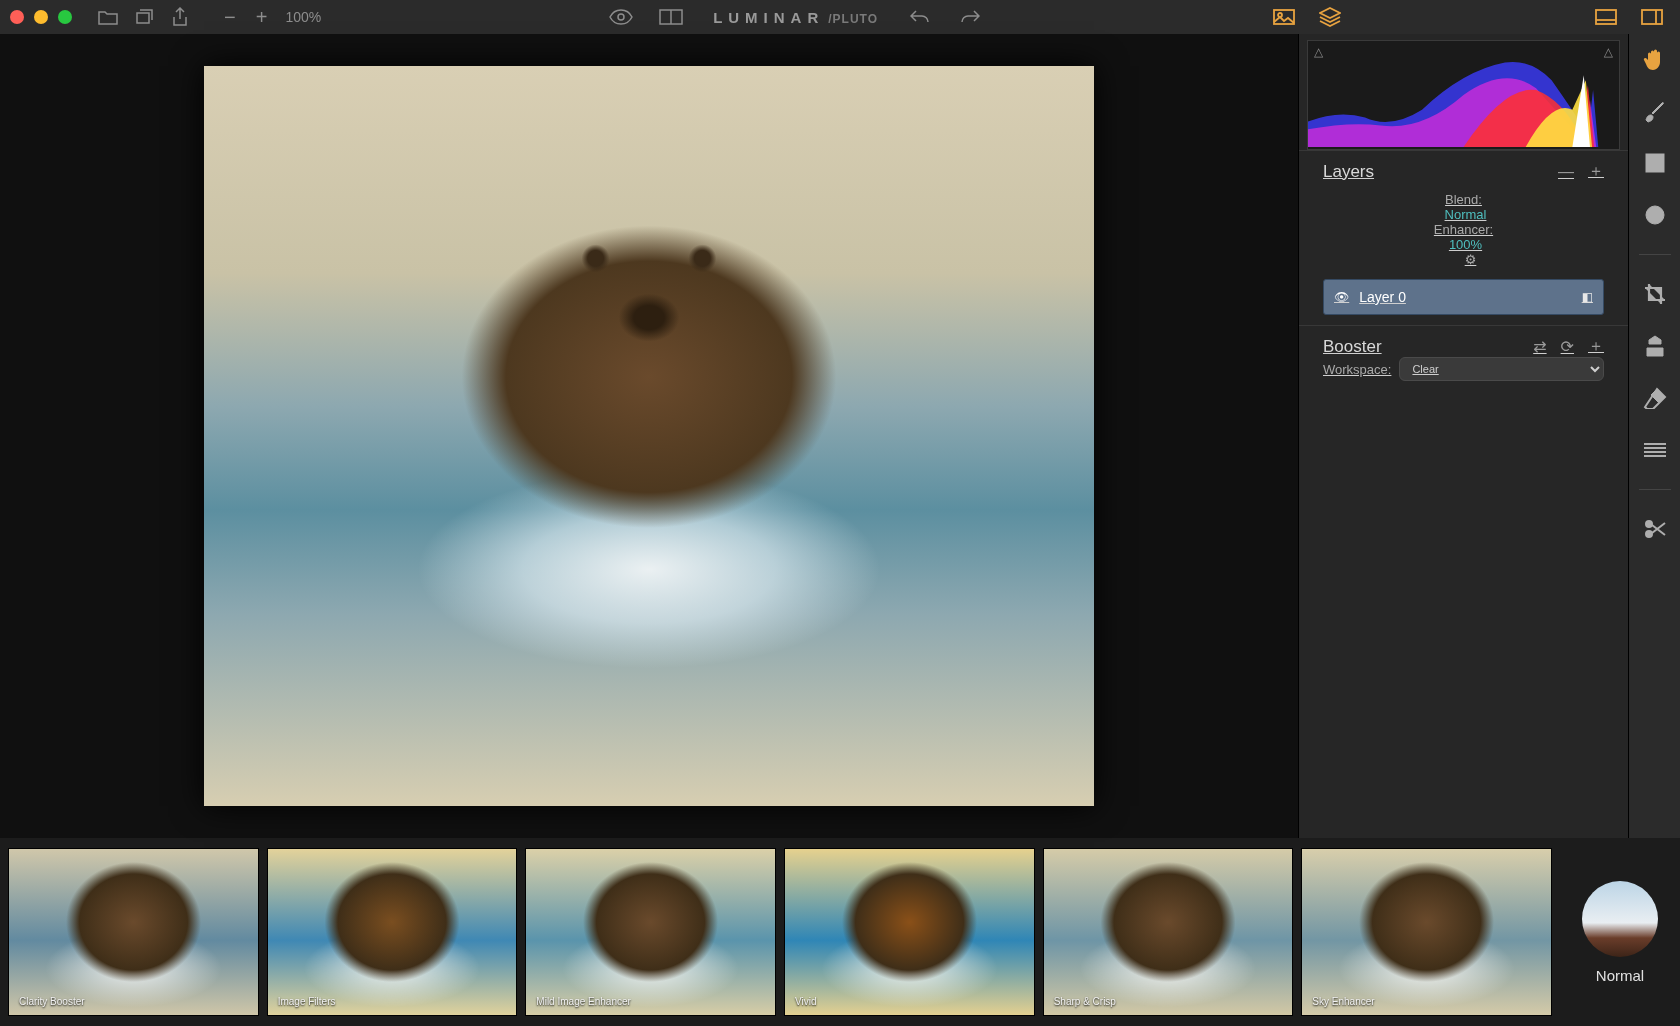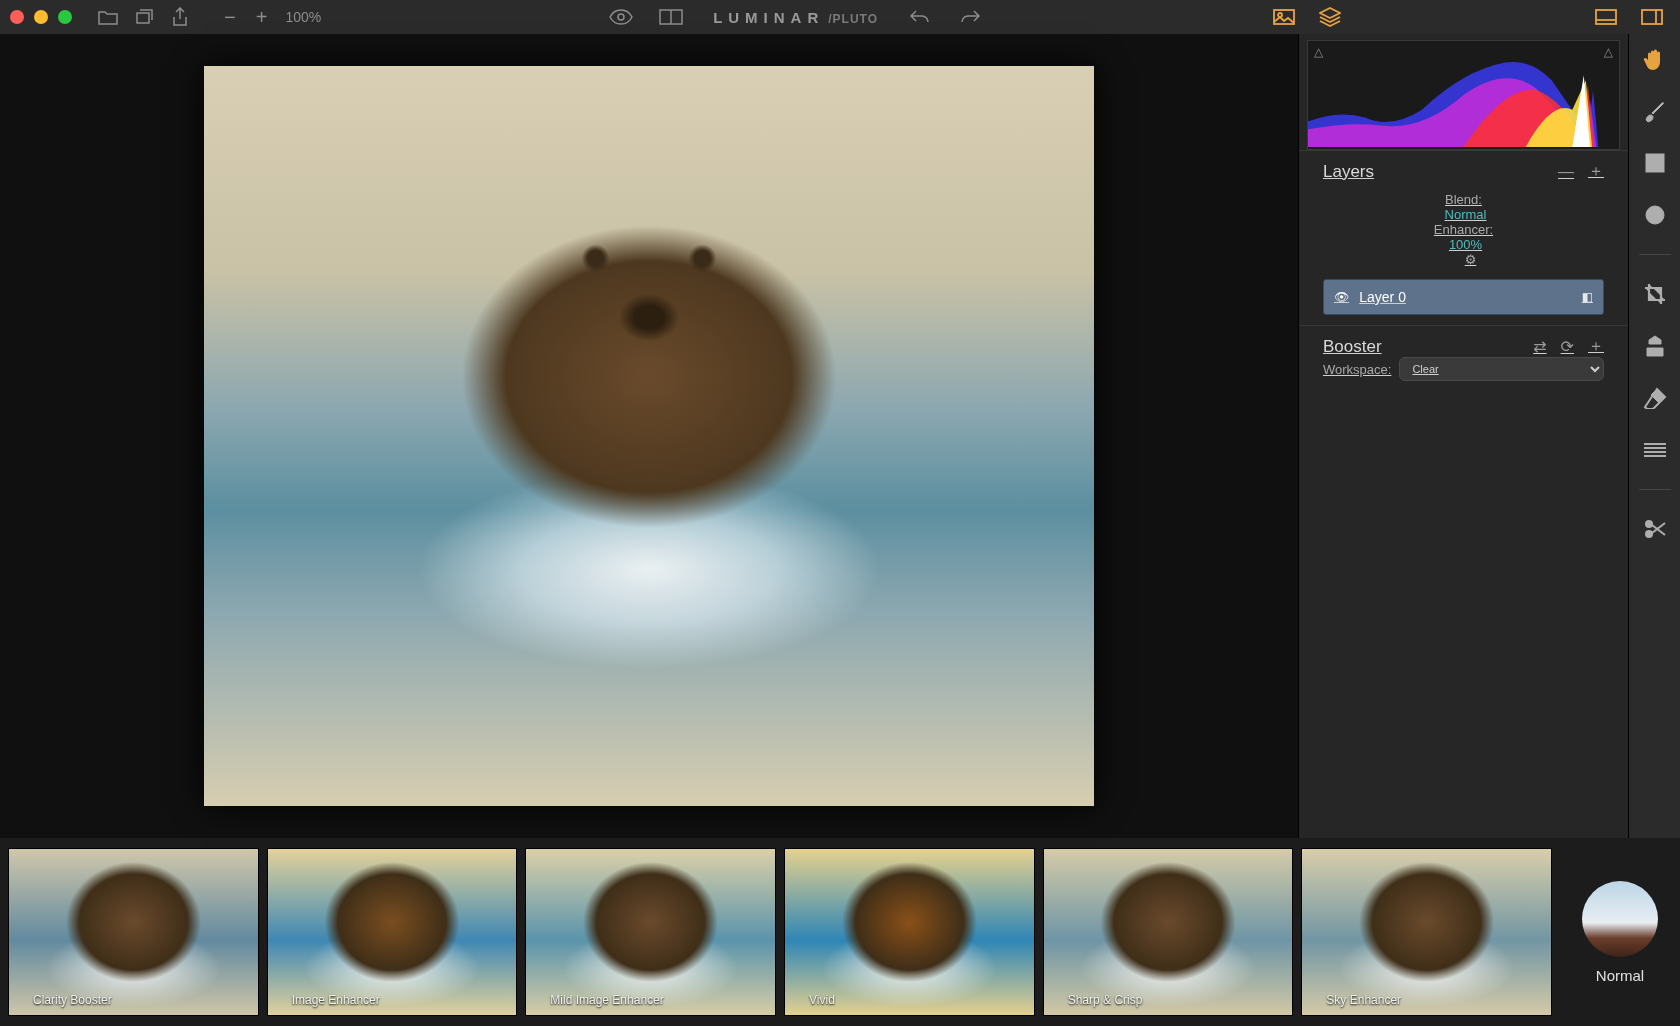--- a/index.html
+++ b/index.html
@@ -175,24 +175,24 @@
 }
 .preset .thumb {
   position: absolute; inset: 0;
   background:
     radial-gradient(ellipse 90px 80px at 50% 44%, var(--bear,#6a4a2c) 0%, #3f2e18 60%, transparent 75%),
     radial-gradient(ellipse 160px 70px at 50% 72%, rgba(255,255,255,0.85) 0%, transparent 55%),
     linear-gradient(to bottom, var(--top,#d9cfb4) 0%, var(--mid,#7e9aa5) 55%, var(--bot,#d3caad) 100%);
 }
 .preset .lbl {
   position: absolute;
-  left: 24px;
+  left: 10px;
   bottom: 8px;
   color: #f1f1f1;
-  font-size: 12px;
+  font-size: 10px;
   text-shadow: 0 1px 2px #000;
 }
 .preset-cat {
   width: 120px;
   display: flex;
   flex-direction: column;
   align-items: center;
   justify-content: center;
   gap: 10px;
   cursor: pointer;
@@ -408,21 +408,21 @@
   </div>
 </div>
 
 <div class="preset-strip">
   <div class="preset">
     <div class="thumb" style="--top:#d0c7aa;--mid:#628aa0;--bot:#cfc6a8;"></div>
     <div class="lbl">Clarity Booster</div>
   </div>
   <div class="preset">
     <div class="thumb" style="--top:#e3d29a;--mid:#3f88b4;--bot:#e0d29c;--bear:#7a4e20;"></div>
-    <div class="lbl">Image Enhancer</div>
+    <div class="lbl">Image Filters</div>
   </div>
   <div class="preset">
     <div class="thumb" style="--top:#dbd0a8;--mid:#5a94ac;--bot:#d7cda6;"></div>
     <div class="lbl">Mild Image Enhancer</div>
   </div>
   <div class="preset">
     <div class="thumb" style="--top:#e6d18e;--mid:#2f86b6;--bot:#e3d090;--bear:#8a5018;"></div>
     <div class="lbl">Vivid</div>
   </div>
   <div class="preset">

